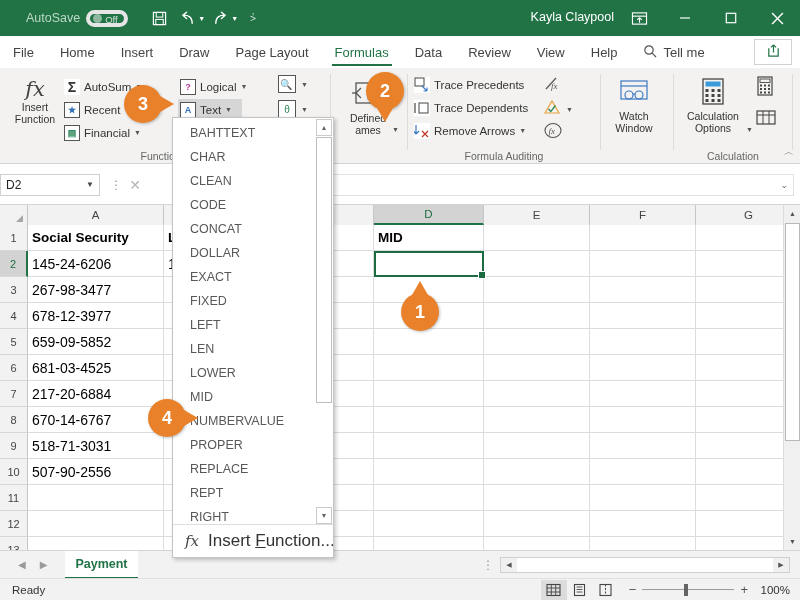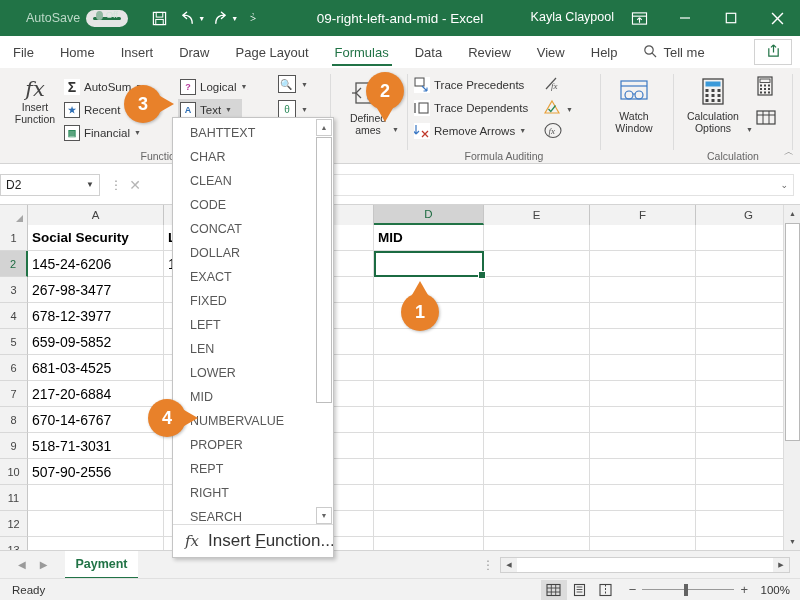--- a/index.html
+++ b/index.html
@@ -13,22 +13,22 @@
 
   
   .titlebar {
     position: absolute; left: 0; top: 0; width: 800px; height: 36px;
     background: #217346; color: #fff;
     display: flex; align-items: center;
   }
   .autosave-wrap { display: flex; align-items: center; gap: 6px; margin-left: 26px; }
   .autosave-label { font-size: 12.5px; color: #bcd9c8; }
   .autosave-toggle {
-    width: 42px; height: 17px; border-radius: 9px; border: 7px solid #e5e5e5;
-    display: flex; align-items: flex-end; gap: 3px; padding: 0 3px;
+    width: 42px; height: 17px; border-radius: 9px; border: 4px solid #e5e5e5;
+    display: flex; align-items: flex-start; gap: 3px; padding: 0 3px;
     font-size: 9.5px; color: #cfe3d8;
   }
   .autosave-dot { width: 9px; height: 9px; border-radius: 50%; background: #8fb8a1; }
   .qat { display: flex; align-items: center; gap: 2px; margin-left: 18px; }
   .qat-btn {
     width: 26px; height: 26px; display: flex; align-items: center; justify-content: center;
     font-size: 15px; color: #fff; line-height: 1;
   }
   .qat-caret { font-size: 7px; margin-left: -4px; color: #fff; }
   .title-text {
@@ -305,21 +305,20 @@
       </span>
       <span class="qat-caret">▼</span>
       <span class="qat-btn">
         <svg width="17" height="15" viewBox="0 0 18 16">
             <path d="M4 13 C4 6 9 4 14 4.5 M14 4.5 L10 1.3 M14 4.5 L10 8" fill="none" stroke="#fff" stroke-width="1.5" stroke-linecap="round"></path>
           </svg>
       </span>
       <span class="qat-caret">▼</span>
       <span class="qat-btn" style="font-size:10px;">⩼</span>
     </div>
-    <div class="title-text">09-right-left-and-mid  -  Excel</div>
     <div class="user-name">Kayla Claypool</div>
     <div class="ribbon-display">
       <svg width="17" height="15" viewBox="0 0 18 16">
           <rect x="1.5" y="2" width="15" height="12" fill="none" stroke="#fff" stroke-width="1.2"></rect>
           <line x1="1.5" y1="5.5" x2="16.5" y2="5.5" stroke="#fff" stroke-width="1.2"></line>
           <path d="M9 12.5 L9 7 M9 7 L6.6 9.4 M9 7 L11.4 9.4" stroke="#fff" stroke-width="1.2" fill="none"></path>
         </svg>
     </div>
     <div class="wincontrols">
       <span class="wc">
@@ -838,20 +837,21 @@
       <div class="dd-item">CONCAT</div>
       <div class="dd-item">DOLLAR</div>
       <div class="dd-item">EXACT</div>
       <div class="dd-item">FIXED</div>
       <div class="dd-item">LEFT</div>
       <div class="dd-item">LEN</div>
       <div class="dd-item">LOWER</div>
       <div class="dd-item">MID</div>
       <div class="dd-item">NUMBERVALUE</div>
       <div class="dd-item">PROPER</div>
+      <div class="dd-item">REPLACE</div>
       <div class="dd-item">REPT</div>
       <div class="dd-item">RIGHT</div>
       <div class="dd-item">SEARCH</div>
     </div>
     <div class="dd-scroll">
       <div class="dd-arrow">▲</div>
       <div class="dd-thumb"></div>
       <div class="dd-arrow" style="position:absolute; bottom:34px;">▼</div>
     </div>
     <div class="dd-footer">

